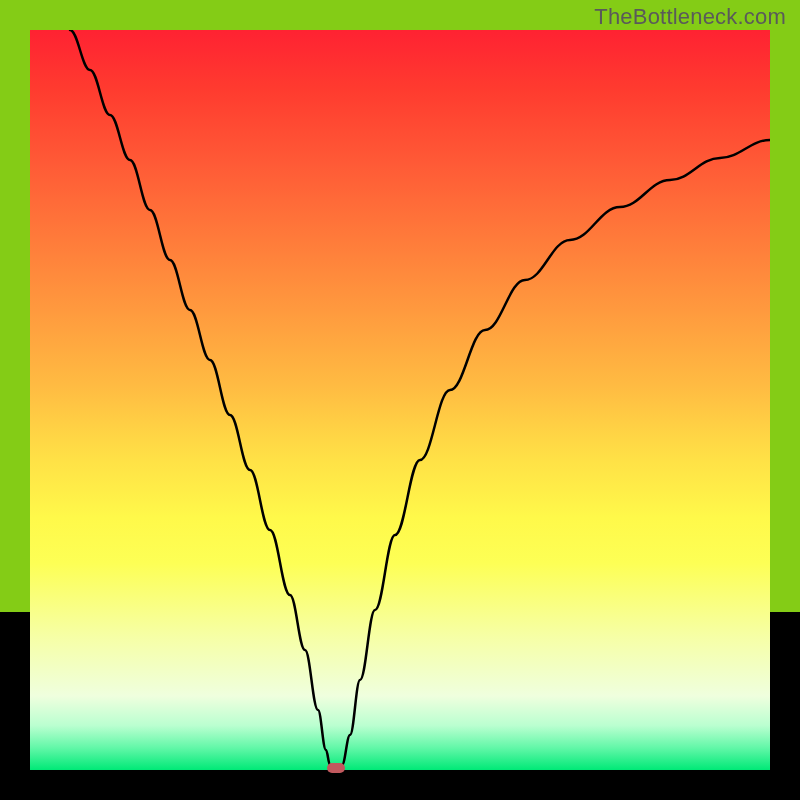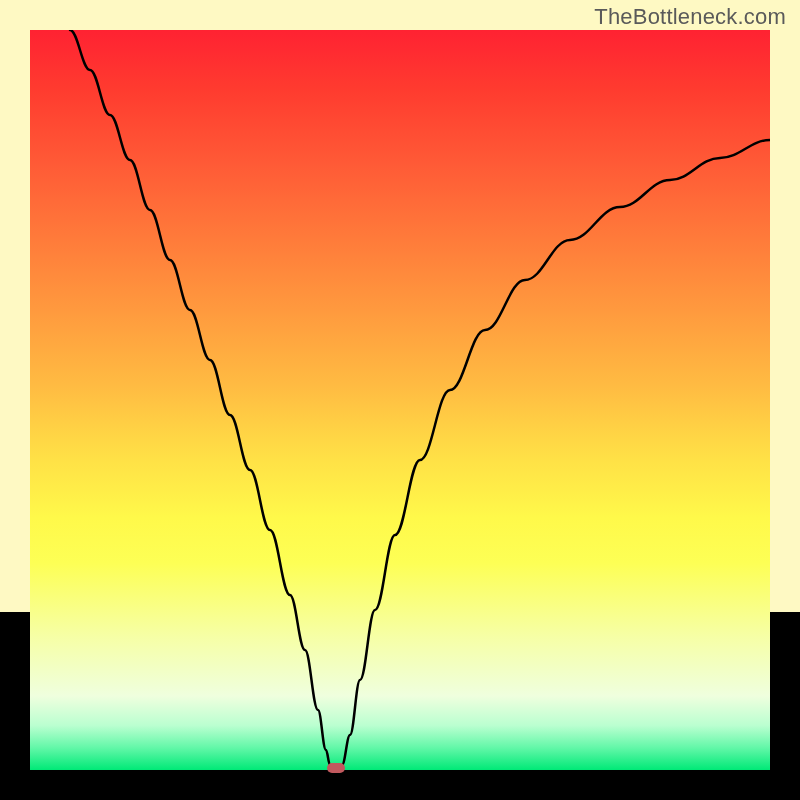--- a/index.html
+++ b/index.html
@@ -8,21 +8,21 @@
     width: 800px;
     height: 800px;
     background: #000;
     overflow: hidden;
     font-family: Arial, Helvetica, sans-serif;
   }
   .frame {
     position: relative;
     width: 800px;
     height: 612px;
-    background: #fef9c3;
+    background: #84cc16;
   }
   .watermark {
     position: absolute;
     top: 4px;
     right: 14px;
     font-size: 22px;
     font-weight: 500;
     color: #5a5a5a;
     letter-spacing: 0.2px;
     z-index: 10;

